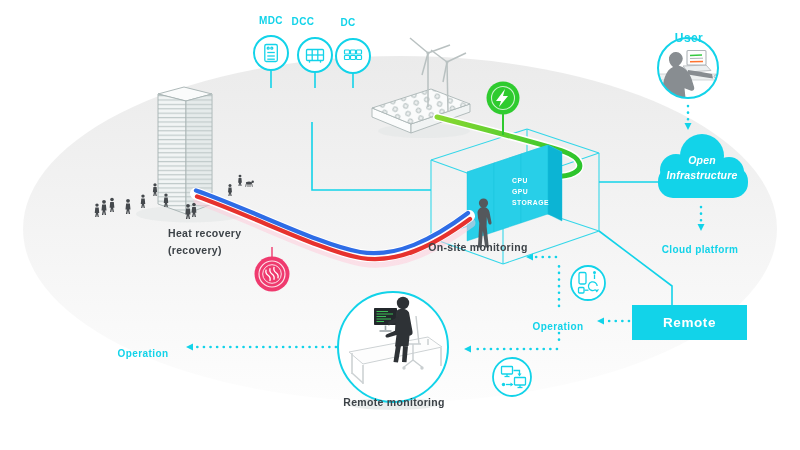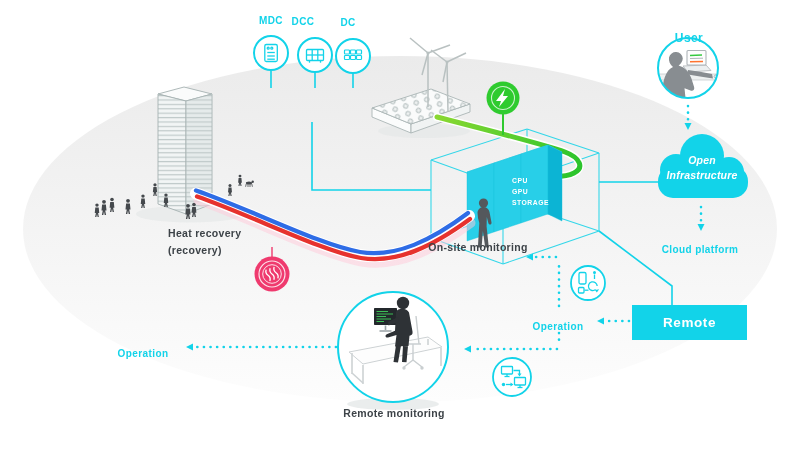--- a/index.html
+++ b/index.html
@@ -347,20 +347,20 @@
 </div>
 
 <div class="lbl cyan s125 center" style="left:700px;top:236px">Cloud platform</div>
 
 <div class="node" style="left:632px;top:305px;width:115px;height:35px">Remote</div>
 
 <div class="lbl cyan s125 center" style="left:558px;top:313px">Operation</div>
 
 <div class="lbl dark s11 center" style="left:478px;top:241px">On-site monitoring</div>
 
-<div class="lbl dark s11 center" style="left:394px;top:407px">Remote monitoring</div>
+<div class="lbl dark s11 center" style="left:394px;top:396px">Remote monitoring</div>
 
 <div class="lbl cyan s125 center" style="left:143px;top:340px">Operation</div>
 
 <div class="lbl dark s11" style="left:168px;top:227px">Heat recovery</div>
 <div class="lbl dark s11" style="left:168px;top:244px">(recovery)</div>
 
 </div>
 
 </body></html>

